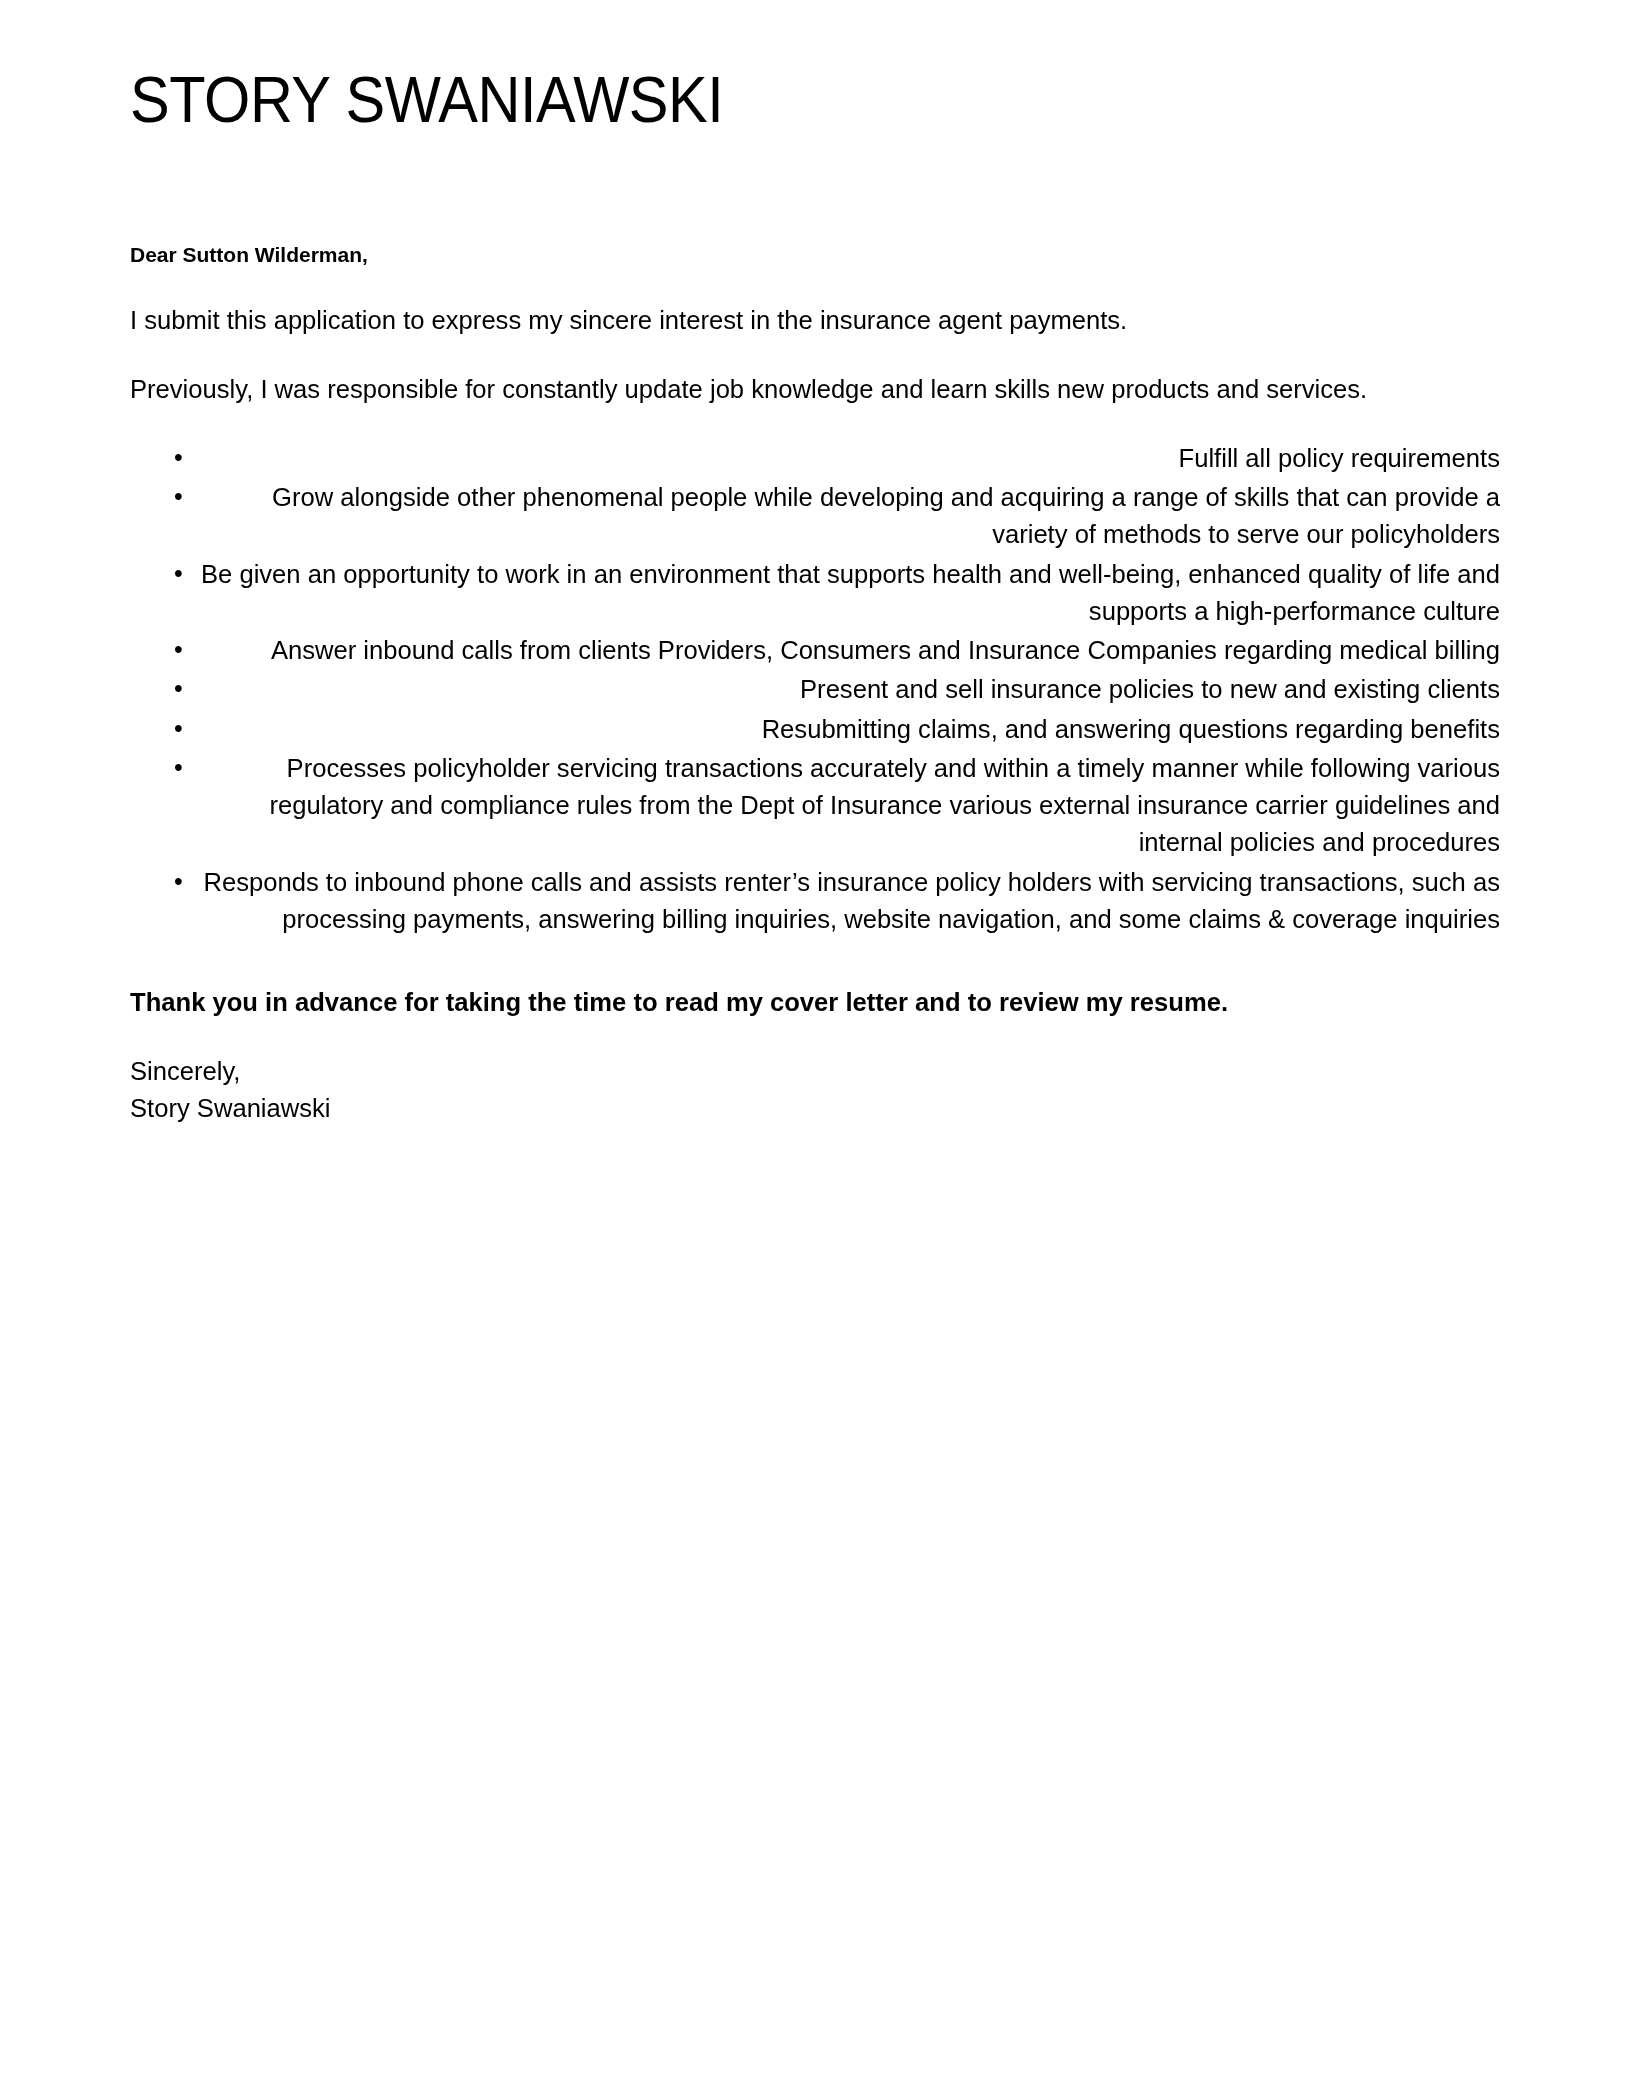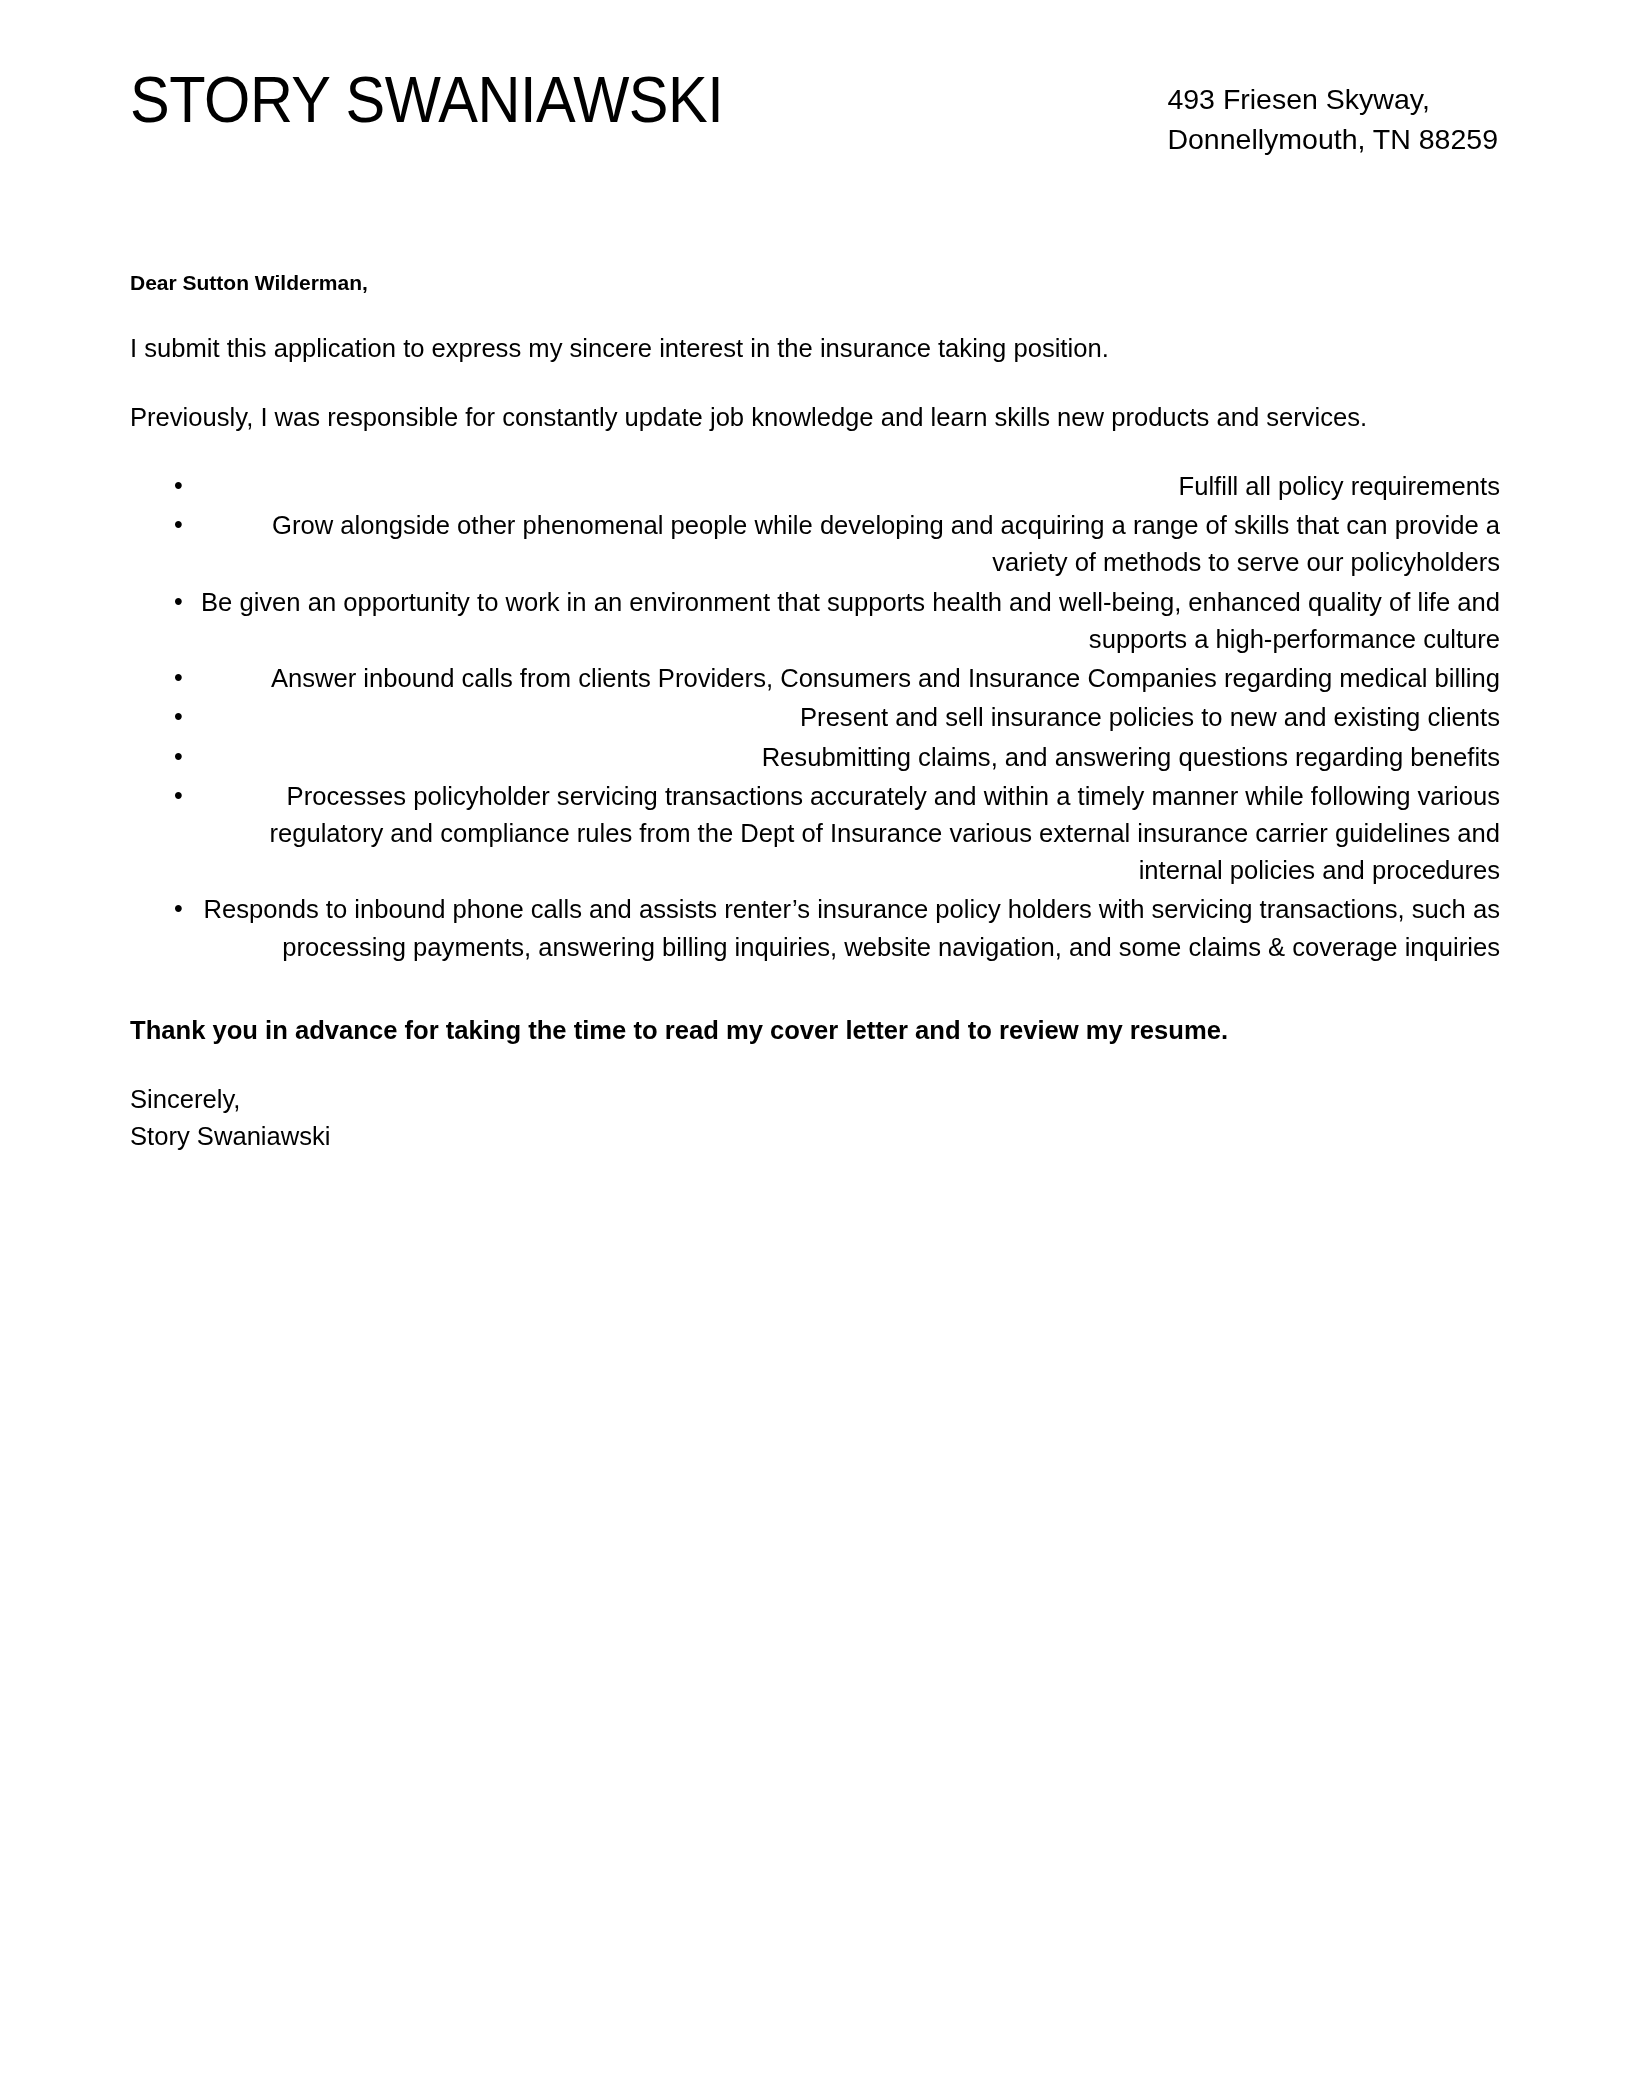--- a/index.html
+++ b/index.html
@@ -117,31 +117,27 @@
 </style>
 </head>
 <body>
 
 <div class="page">
 
   <div class="letter-header">
     <div class="name-block">
       <h1 class="candidate-name">STORY SWANIAWSKI</h1>
     </div>
-    <div class="address-block">
-      <span class="address-line">493 Friesen Skyway,</span>
-      <span class="address-line">Donnellymouth, TN 88259</span>
-    </div>
   </div>
 
   <div class="letter-body">
 
     <p class="salutation">Dear Sutton Wilderman,</p>
 
-    <p class="paragraph">I submit this application to express my sincere interest in the insurance taking position.</p>
+    <p class="paragraph">I submit this application to express my sincere interest in the insurance agent payments.</p>
 
     <p class="paragraph">Previously, I was responsible for constantly update job knowledge and learn skills new products and services.</p>
 
 
     <ul class="qualifications">
       <li>Fulfill all policy requirements</li>
       <li>Grow alongside other phenomenal people while developing and acquiring a range of skills that can provide a variety of methods to serve our policyholders</li>
       <li>Be given an opportunity to work in an environment that supports health and well-being, enhanced quality of life and supports a high-performance culture</li>
       <li>Answer inbound calls from clients Providers, Consumers and Insurance Companies regarding medical billing</li>
       <li>Present and sell insurance policies to new and existing clients</li>

